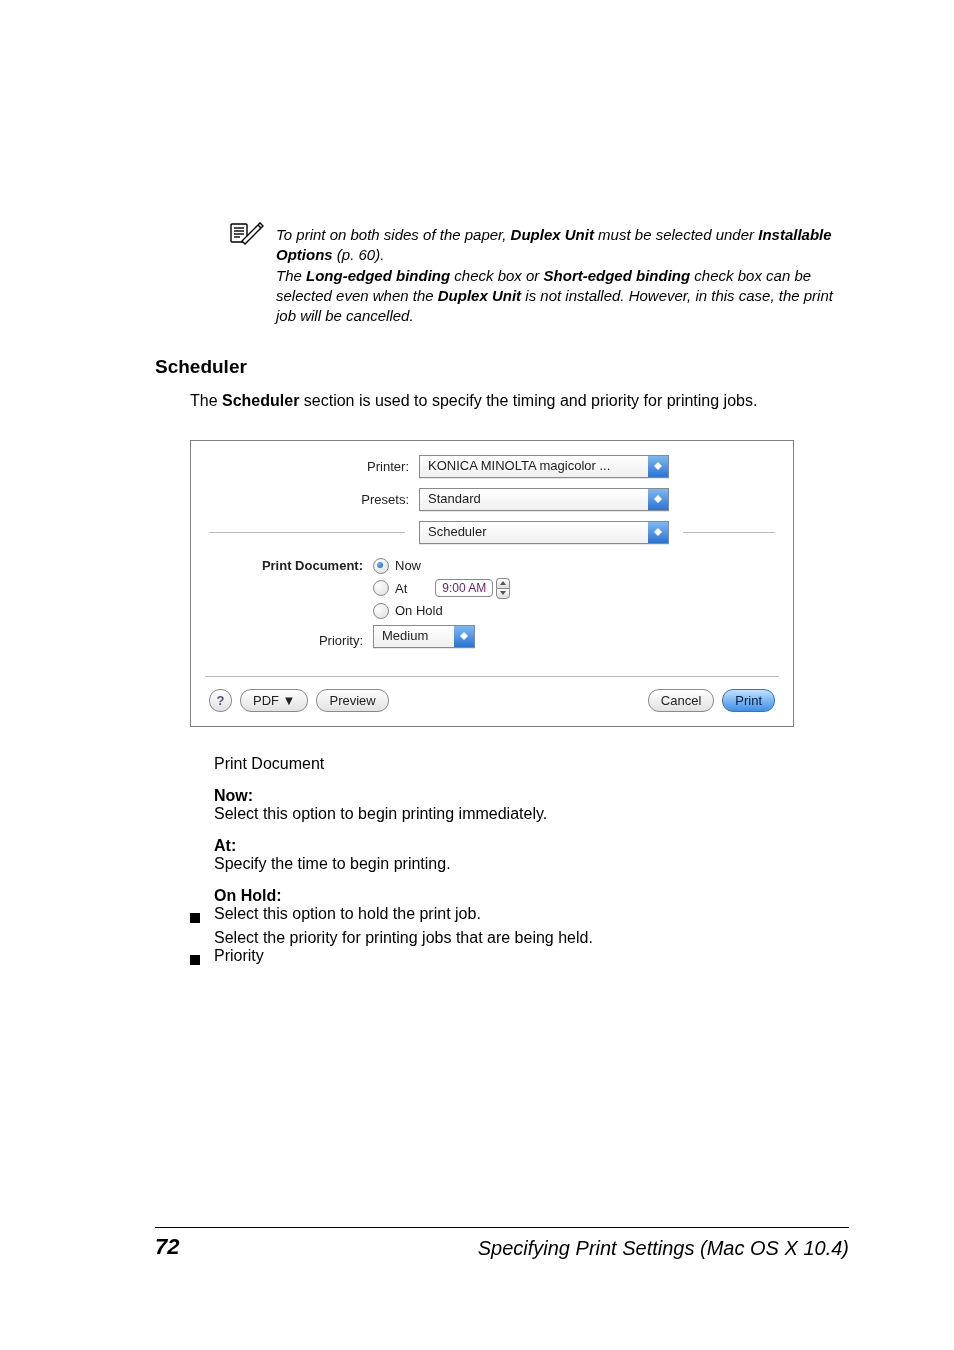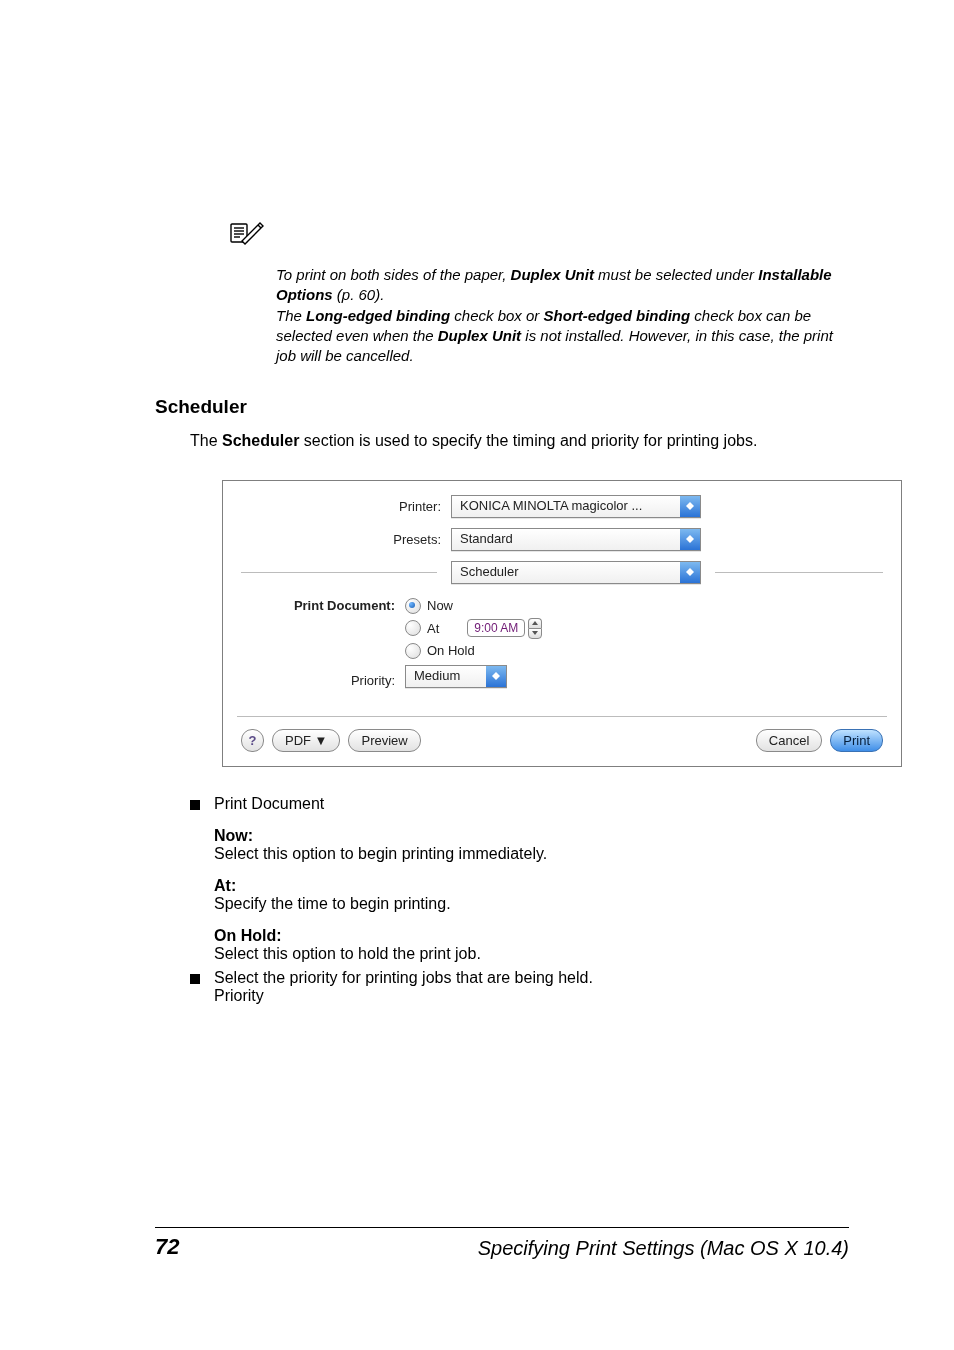--- a/index.html
+++ b/index.html
@@ -25,47 +25,45 @@
   }
   .note-icon {
     flex: 0 0 auto;
     margin-right: 12px;
     margin-top: -4px;
   }
   .note-text {
     font-style: italic;
     font-size: 15px;
     line-height: 1.35;
-    margin-top: 40px;
   }
   .note-text b { font-weight: bold; }
   .section-heading {
     font-size: 19px;
     font-weight: bold;
     margin-top: 30px;
     margin-bottom: 12px;
   }
   .section-intro {
     font-size: 16px;
     line-height: 1.35;
     margin-left: 35px;
   }
   .dialog-wrap {
     margin: 28px 0 28px 35px;
   }
   .dialog {
-    width: 680px;
+    width: 604px;
     border: 1px solid #7f7f7f;
     background: #fff;
     box-sizing: border-box;
     padding: 14px 18px 14px 18px;
     font-family: "Lucida Grande", "Helvetica Neue", Arial, sans-serif;
     font-size: 13px;
     color: #222;
-    margin-left: 32px;
   }
   .row {
     display: flex;
     align-items: center;
     margin-bottom: 10px;
   }
   .lbl {
     width: 200px;
     text-align: right;
     padding-right: 10px;
@@ -228,21 +226,21 @@
   }
   .btn-row .spacer { flex:1; }
 
   
   .bullets {
     margin-left: 35px;
     font-size:16px;
   }
   .bullet-item {
     display:flex;
-    align-items:flex-start;
+    align-items:flex-end;
     margin-top: 6px;
   }
   .bullet-sq {
     width:10px; height:10px;
     background:#000;
     flex:0 0 auto;
     margin-top:5px;
     margin-right:14px;
   }
   .bullet-body { flex:1; }

